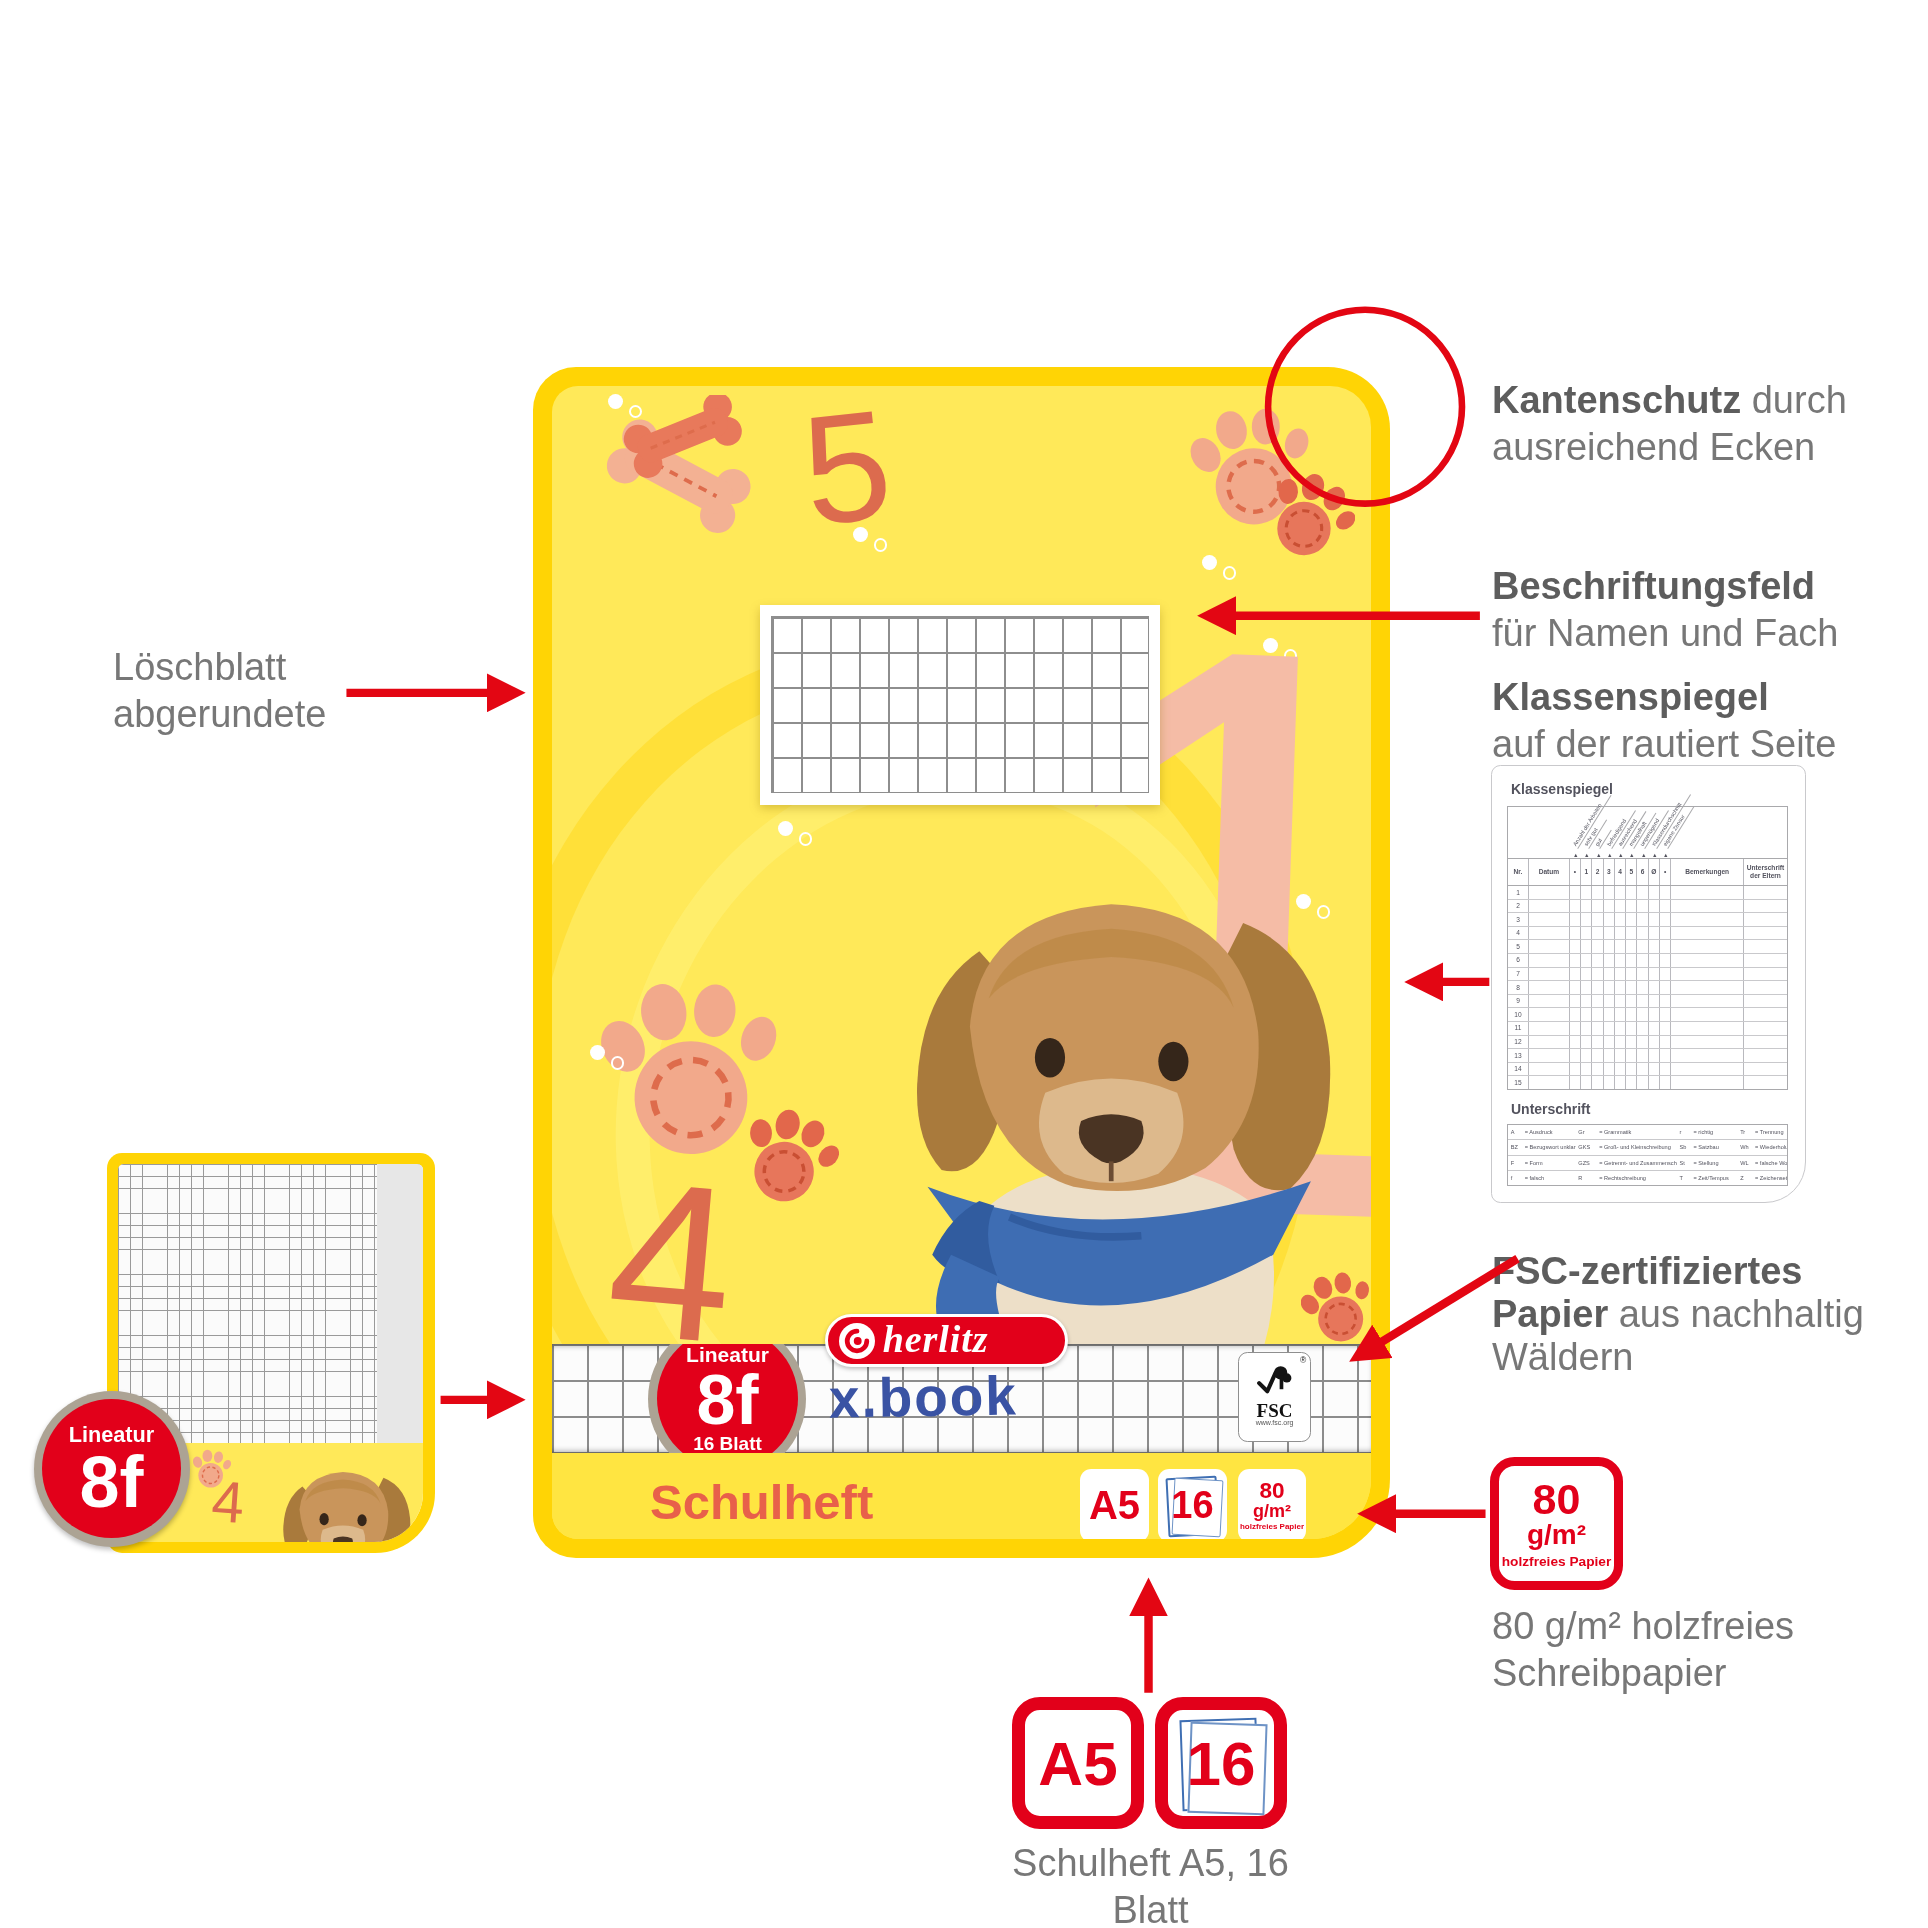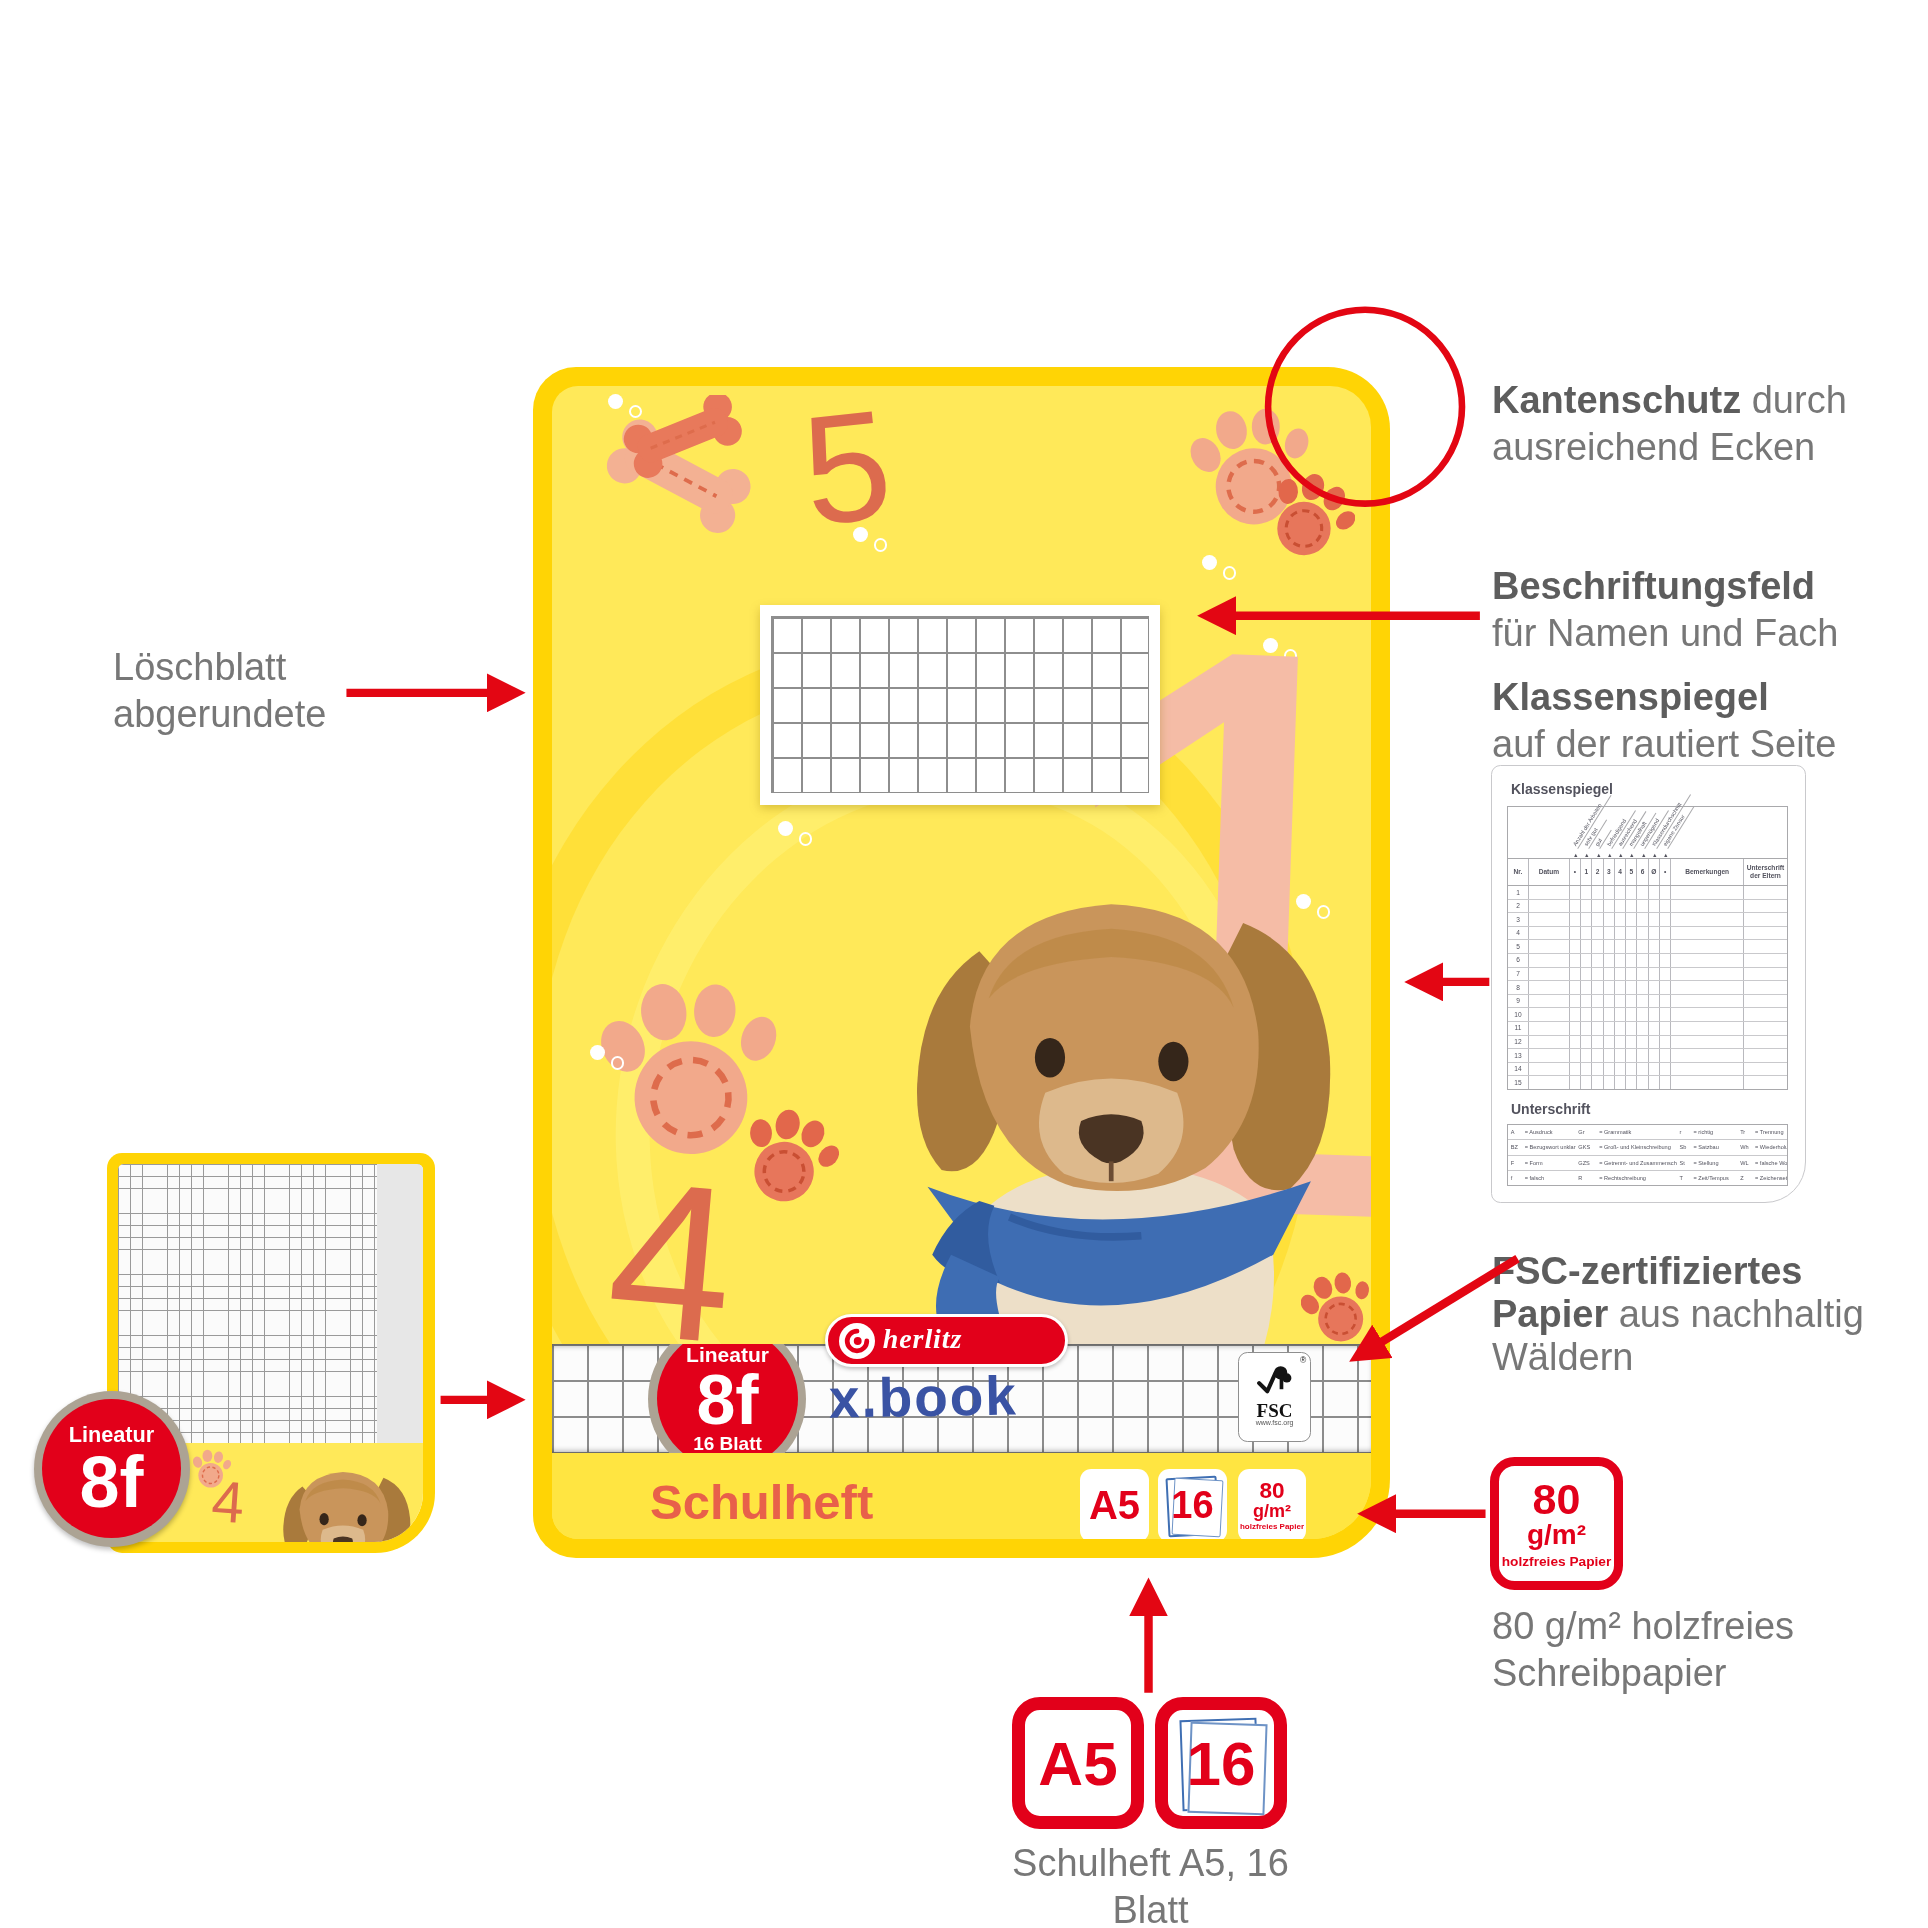--- a/index.html
+++ b/index.html
@@ -48,21 +48,21 @@
   .badge-red{position:absolute;left:105px;top:-16px;width:141px;height:141px;border-radius:50%;background:#E2001A;
          color:#fff;display:flex;flex-direction:column;align-items:center;justify-content:center;text-align:center;}
   .badge-red .t1{font-size:21px;font-weight:700;}
   .badge-red .t2{font-size:70px;font-weight:700;line-height:66px;}
   .badge-red .t3{font-size:19px;font-weight:700;}
 
   #herlitz-pill{position:absolute;left:273px;top:928px;width:243px;height:53px;background:#E2001A;
          border:3.8px solid #fff;border-radius:30px;z-index:7;display:flex;align-items:center;gap:7.5px;
          padding-left:11.3px;box-sizing:border-box;box-shadow:0 1.9px 4.7px rgba(0,0,0,.25);}
   #herlitz-swirl{width:36px;height:36px;border-radius:50%;background:#fff;display:flex;align-items:center;justify-content:center;}
-  #herlitz-name{color:#fff;font-family:"Liberation Serif",serif;font-style:italic;font-weight:700;font-size:28px;
+  #herlitz-name{color:#fff;font-family:"Liberation Serif",serif;font-style:italic;font-weight:700;font-size:38px;
          letter-spacing:0.9px;transform:translateY(-1.9px);}
   #xbook{position:absolute;left:277px;top:979px;z-index:7;color:#3A53A4;font-weight:700;font-size:55px;
          letter-spacing:1.9px;transform:rotate(-1deg);}
   #fsc-logo{position:absolute;left:686px;top:966px;width:73px;height:90px;background:#fff;border:1.9px solid #8F8F8F;
          border-radius:9.4px;z-index:7;text-align:center;box-sizing:border-box;}
   #fsc-logo .reg{position:absolute;right:3.8px;top:1.9px;font-size:8.5px;color:#222;}
   #fsc-logo .fsc-abbr{font-family:"Liberation Serif",serif;font-weight:700;font-size:19px;color:#111;line-height:17px;}
   #fsc-logo .fsc-url{font-size:7px;color:#555;}
 
   

